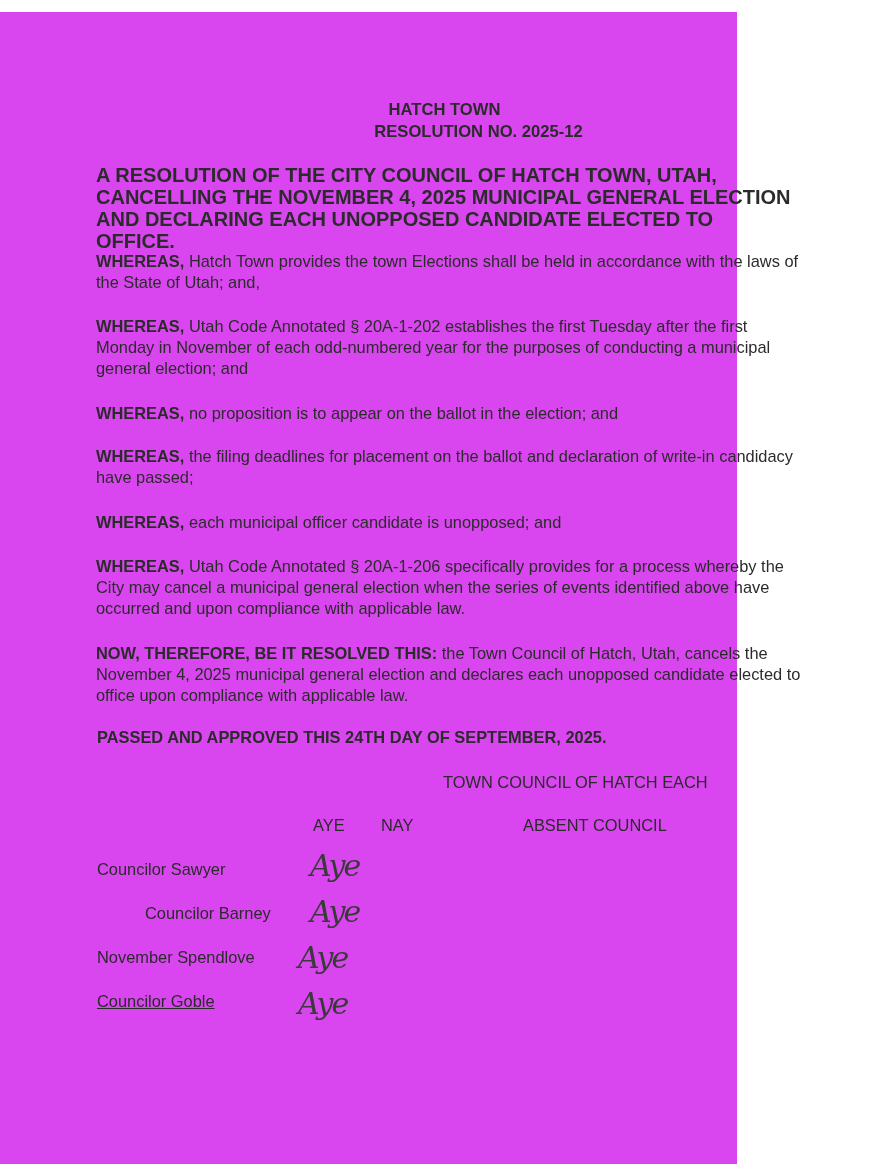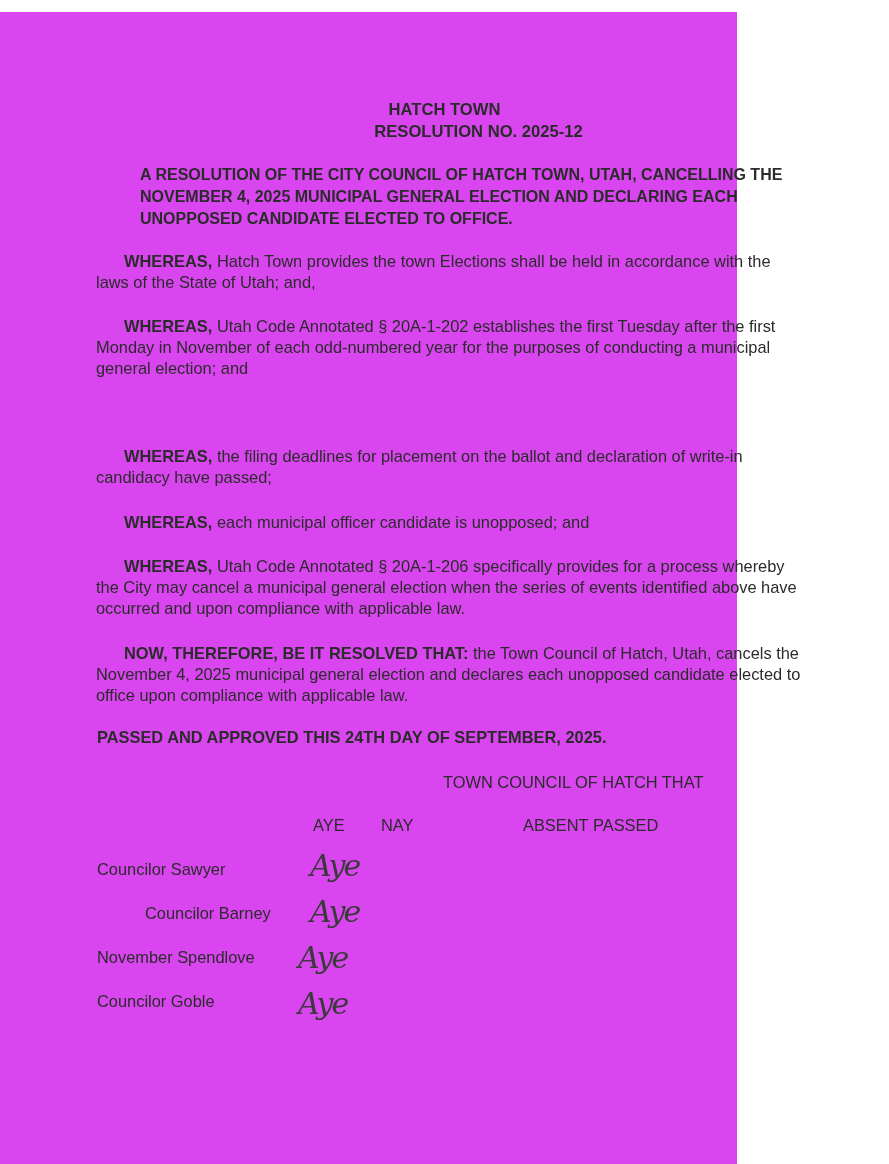--- a/index.html
+++ b/index.html
@@ -1,60 +1,61 @@
 <!DOCTYPE html>
 <html><head>
 <meta charset="utf-8">
 <style>
   html, body { margin: 0; padding: 0; background: #ffffff; }
   body { width: 889px; height: 1164px; position: relative; overflow: hidden; color: #2b2b2b;
          font-family: "Liberation Sans", sans-serif; font-size: 16.4px; }
   .page { position: absolute; left: 0; top: 12px; width: 737px; height: 1164px; background: #d946ef; }
   .center { position: absolute; left: 0; width: 889px; text-align: center; font-weight: bold; font-size: 16.6px; }
-  .title-block { position: absolute; left: 96px; top: 152px; width: 700px; font-weight: bold; font-size: 16px; line-height: 22px; margin-left: 44px; }
+  .title-block { position: absolute; left: 96px; top: 152px; width: 700px; font-weight: bold; font-size: 20px; line-height: 22px; }
   .para { position: absolute; left: 96px; width: 710px; line-height: 21px; }
-  .para b { font-weight: bold; margin-left: 28px; }
+  .para b { font-weight: bold; }
   .passed { position: absolute; left: 97px; top: 716px; font-weight: bold; }
   .council-hdr { position: absolute; left: 443px; top: 761px; }
   .col { position: absolute; top: 804px; }
   .member { position: absolute; left: 97px; }
   .sig { position: absolute; font-family: "DejaVu Serif", serif; font-style: italic; font-size: 30px; color: #3a3a3a; letter-spacing: -2px; }
 </style>
 </head>
 <body>
 
 <div class="page">
 
   <div class="center" style="top:88px;">HATCH TOWN</div>
   <div class="center" style="top:110px;margin-left:34px;">RESOLUTION NO. 2025-12</div>
 
   <div class="title-block">A RESOLUTION OF THE CITY COUNCIL OF HATCH TOWN, UTAH, CANCELLING THE NOVEMBER 4, 2025 MUNICIPAL GENERAL ELECTION AND DECLARING EACH UNOPPOSED CANDIDATE ELECTED TO OFFICE.</div>
 
   <div class="para" style="top:239px;"><b>WHEREAS,</b><span> Hatch Town provides the town Elections shall be held in accordance with the laws of the State of Utah; and,</span></div>
   <div class="para" style="top:304px;"><b>WHEREAS,</b><span> Utah Code Annotated § 20A-1-202 establishes the first Tuesday after the first Monday in November of each odd-numbered year for the purposes of conducting a municipal general election; and</span></div>
+  <div class="para" style="top:391px;"><b>WHEREAS,</b><span> no proposition is to appear on the ballot in the election; and</span></div>
   <div class="para" style="top:434px;"><b>WHEREAS,</b><span> the filing deadlines for placement on the ballot and declaration of write-in candidacy have passed;</span></div>
   <div class="para" style="top:500px;"><b>WHEREAS,</b><span> each municipal officer candidate is unopposed; and</span></div>
   <div class="para" style="top:544px;"><b>WHEREAS,</b><span> Utah Code Annotated § 20A-1-206 specifically provides for a process whereby the City may cancel a municipal general election when the series of events identified above have occurred and upon compliance with applicable law.</span></div>
 
-  <div class="para" style="top:631px;"><b>NOW, THEREFORE, BE IT RESOLVED THAT:</b><span> the Town Council of Hatch, Utah, cancels the November 4, 2025 municipal general election and declares each unopposed candidate elected to office upon compliance with applicable law.</span></div>
+  <div class="para" style="top:631px;"><b>NOW, THEREFORE, BE IT RESOLVED THIS:</b><span> the Town Council of Hatch, Utah, cancels the November 4, 2025 municipal general election and declares each unopposed candidate elected to office upon compliance with applicable law.</span></div>
 
   <div class="passed">PASSED AND APPROVED THIS 24TH DAY OF SEPTEMBER, 2025.</div>
 
-  <div class="council-hdr">TOWN COUNCIL OF HATCH THAT</div>
+  <div class="council-hdr">TOWN COUNCIL OF HATCH EACH</div>
 
   <div class="col" style="left:313px;">AYE</div>
   <div class="col" style="left:381px;">NAY</div>
   <div class="col" style="left:475px;margin-left:48px;">ABSENT</div>
-  <div class="col" style="left:593px;">PASSED</div>
+  <div class="col" style="left:593px;">COUNCIL</div>
 
   <div class="member" style="top:848px;">Councilor Sawyer</div>
   <div class="sig" style="left:310px; top:836px;">Aye</div>
 
   <div class="member" style="top:892px;margin-left:48px;">Councilor Barney</div>
   <div class="sig" style="left:310px; top:882px;">Aye</div>
 
   <div class="member" style="top:936px;">November Spendlove</div>
   <div class="sig" style="left:298px; top:928px;">Aye</div>
 
-  <div class="member" style="top:980px;">Councilor Goble</div>
+  <div class="member" style="top:980px;text-decoration:underline;">Councilor Goble</div>
   <div class="sig" style="left:298px; top:974px;">Aye</div>
 
 </div>
 
 </body></html>

